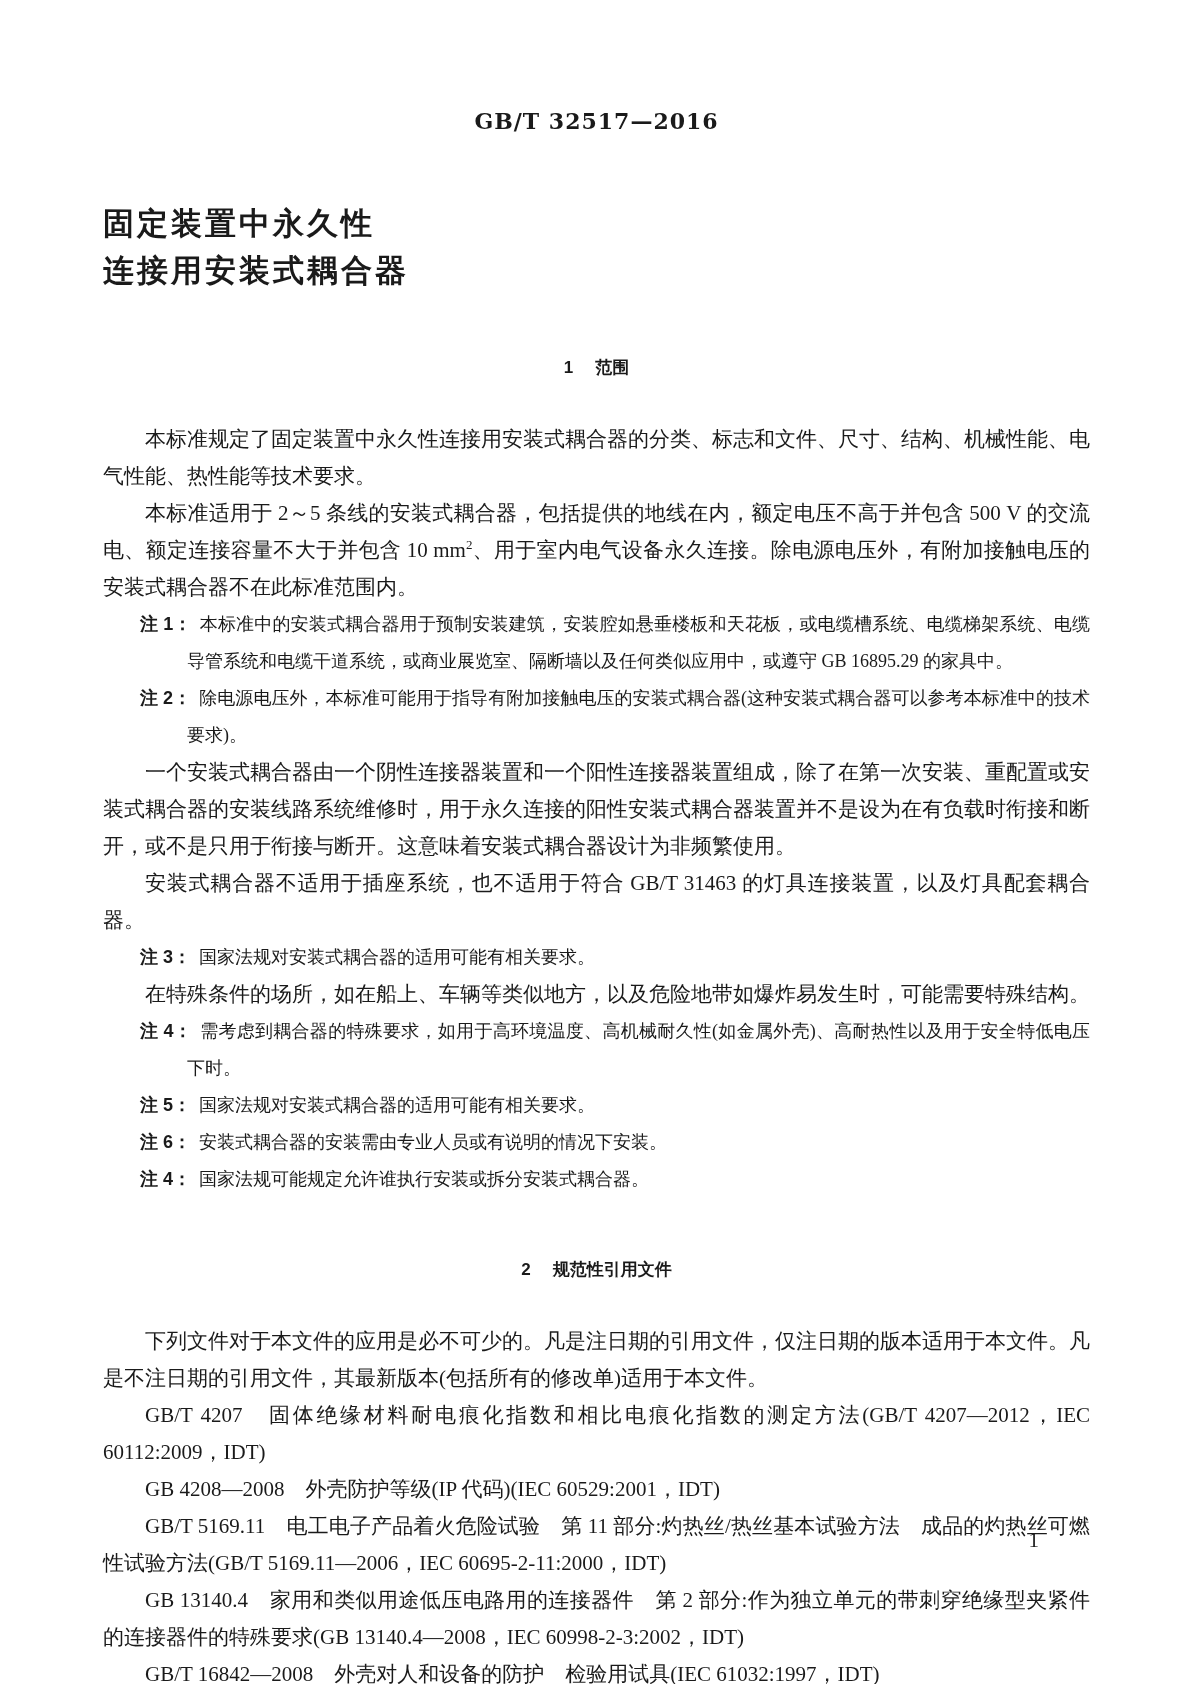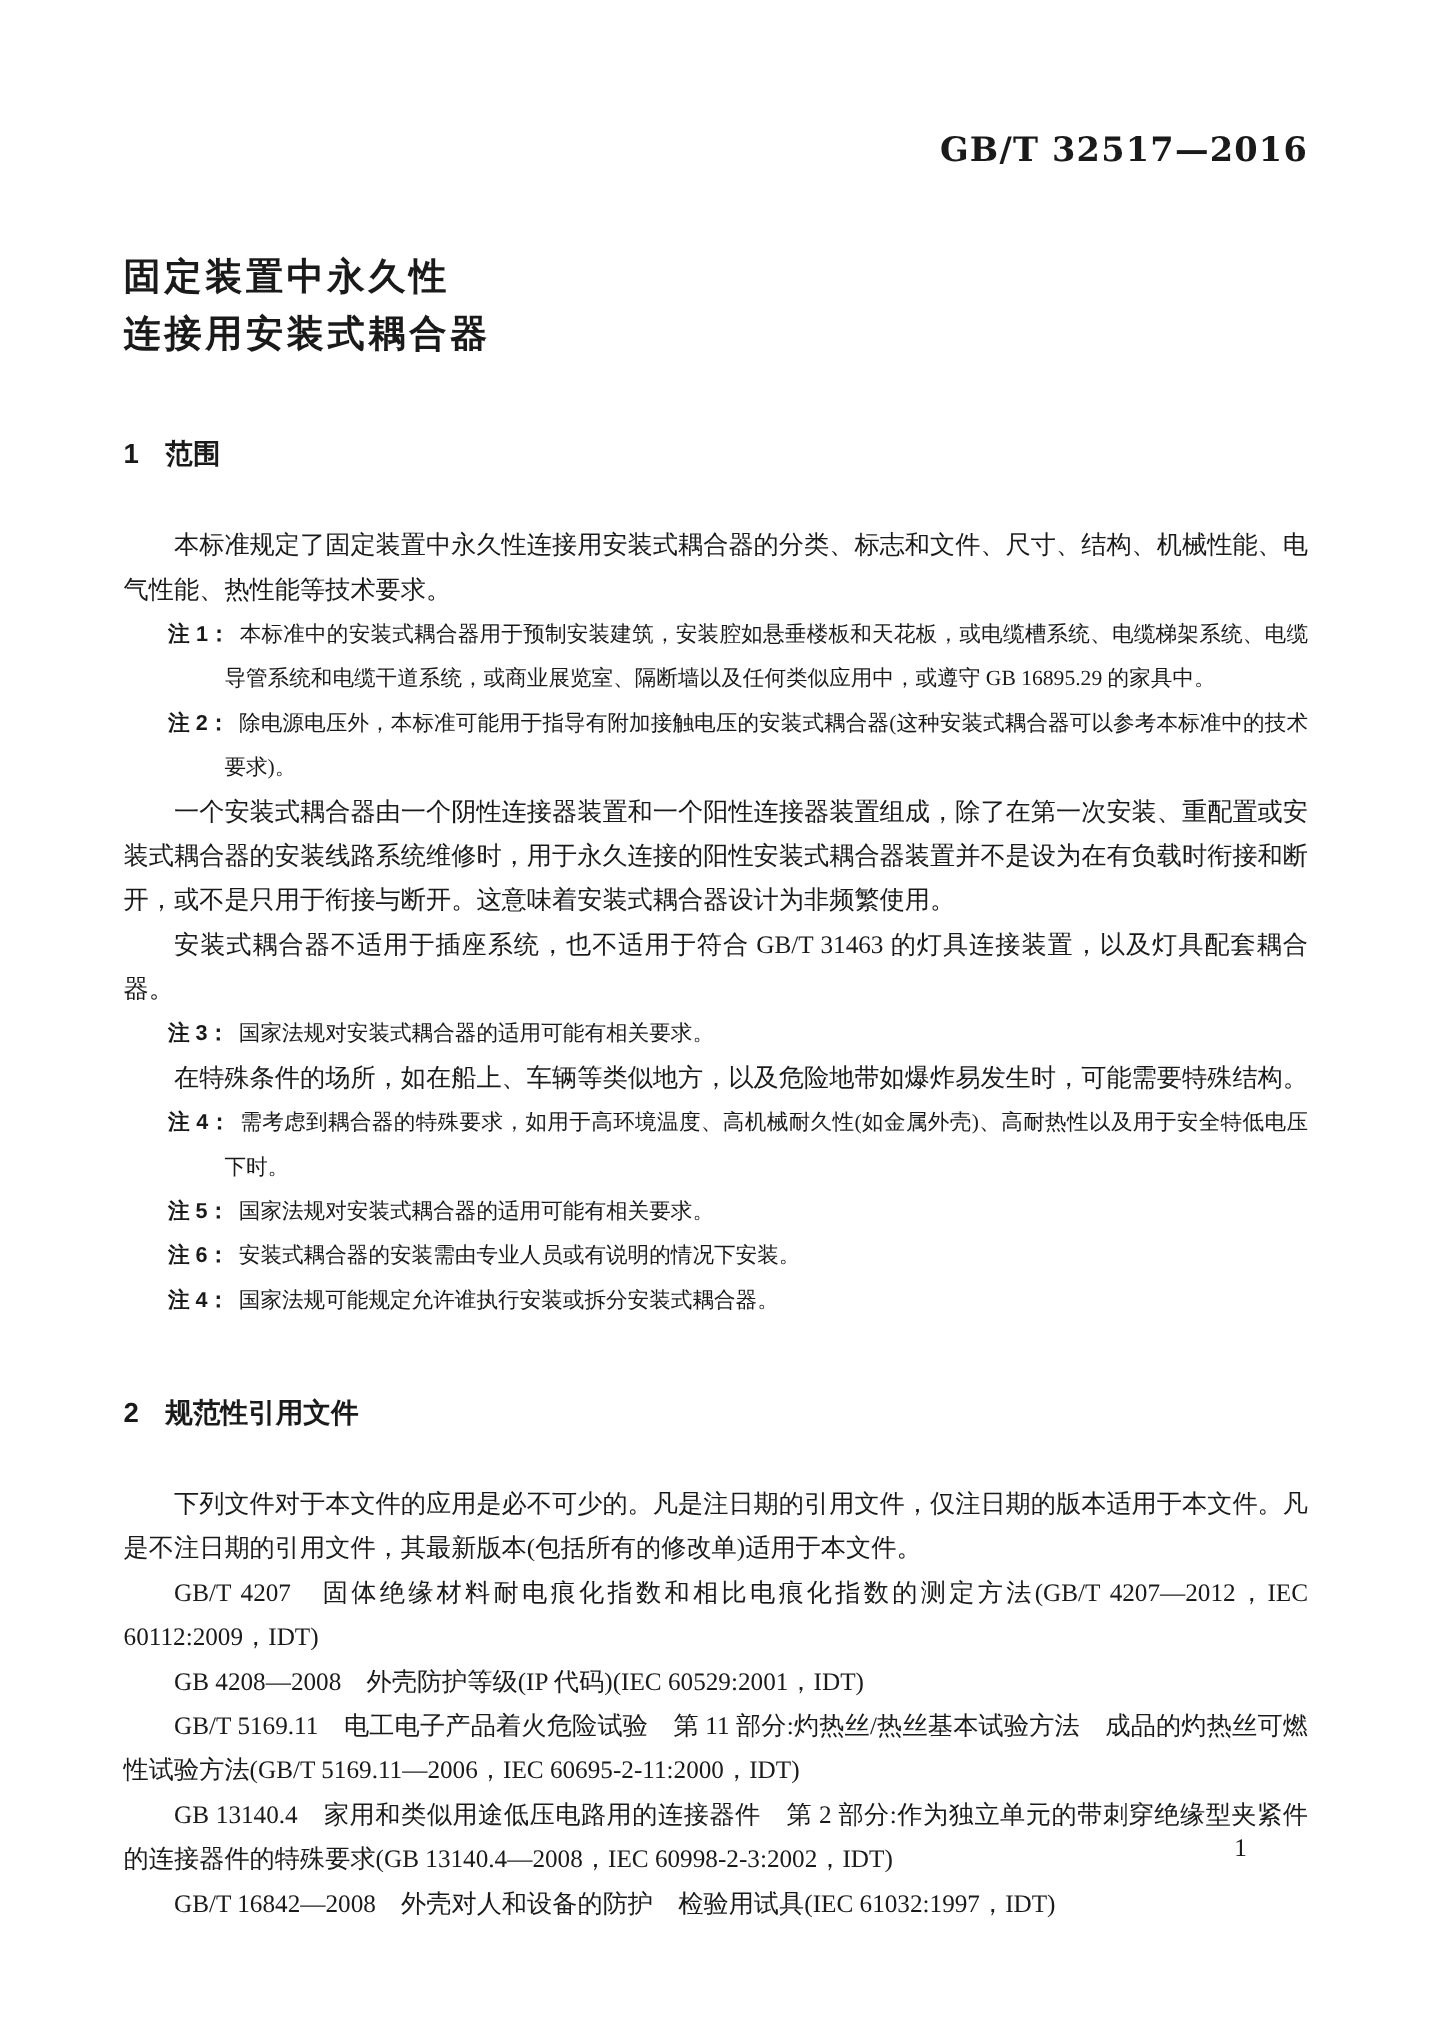--- a/index.html
+++ b/index.html
@@ -7,41 +7,42 @@
     position:relative;
     width:1191px;height:1684px;
     background:#ffffff;
     box-sizing:border-box;
     padding:108px 101px 0 103px;
     font-family:"Liberation Serif","DejaVu Serif",serif;
     color:#1a1a1a;
     overflow:hidden;
   }
   .doc-number{
-    text-align:right;
+    text-align:center;
     font-family:"DejaVu Serif","Liberation Serif",serif;
     font-weight:bold;
-    font-size:28px;
+    font-size:22px;
     letter-spacing:1px;
   }
   .doc-title{
     margin-top:66px;
     text-align:left;
     font-family:"Liberation Sans","DejaVu Sans",sans-serif;
     font-weight:bold;
     font-size:31px;
     line-height:47px;
     letter-spacing:3px;
   }
   .section-heading{
     margin-top:62px;
     margin-bottom:42px;
     font-family:"Liberation Sans","DejaVu Sans",sans-serif;
     font-weight:bold;
-    font-size:23px;
+    font-size:17px;
+    text-align:center;
   }
   .section-heading .sec-no{margin-right:22px;}
   .body-text{
     font-size:21px;
     line-height:37px;
     text-align:justify;
   }
   .para{
     margin:0;
     text-indent:2em;
@@ -90,20 +91,21 @@
     <div>固定装置中永久性</div>
     <div>连接用安装式耦合器</div>
   </div>
 
   <div class="section-heading">
     <span class="sec-no">1</span><span>范围</span>
   </div>
 
   <div class="body-text section-block">
     <p class="para">本标准规定了固定装置中永久性连接用安装式耦合器的分类、标志和文件、尺寸、结构、机械性能、电气性能、热性能等技术要求。</p>
+    <p class="para"><span>本标准适用于 2～5 条线的安装式耦合器，包括提供的地线在内，额定电压不高于并包含 500 V 的交流电、额定连接容量不大于并包含 10 mm</span><sup class="sq">2</sup><span>、用于室内电气设备永久连接。除电源电压外，有附加接触电压的安装式耦合器不在此标准范围内。</span></p>
 
     <p class="note"><span class="note-label">注 1：</span><span>本标准中的安装式耦合器用于预制安装建筑，安装腔如悬垂楼板和天花板，或电缆槽系统、电缆梯架系统、电缆导管系统和电缆干道系统，或商业展览室、隔断墙以及任何类似应用中，或遵守 GB 16895.29 的家具中。</span></p>
     <p class="note"><span class="note-label">注 2：</span><span>除电源电压外，本标准可能用于指导有附加接触电压的安装式耦合器(这种安装式耦合器可以参考本标准中的技术要求)。</span></p>
 
     <p class="para">一个安装式耦合器由一个阴性连接器装置和一个阳性连接器装置组成，除了在第一次安装、重配置或安装式耦合器的安装线路系统维修时，用于永久连接的阳性安装式耦合器装置并不是设为在有负载时衔接和断开，或不是只用于衔接与断开。这意味着安装式耦合器设计为非频繁使用。</p>
     <p class="para">安装式耦合器不适用于插座系统，也不适用于符合 GB/T 31463 的灯具连接装置，以及灯具配套耦合器。</p>
 
     <p class="note"><span class="note-label">注 3：</span><span>国家法规对安装式耦合器的适用可能有相关要求。</span></p>
 
     <p class="para">在特殊条件的场所，如在船上、车辆等类似地方，以及危险地带如爆炸易发生时，可能需要特殊结构。</p>

